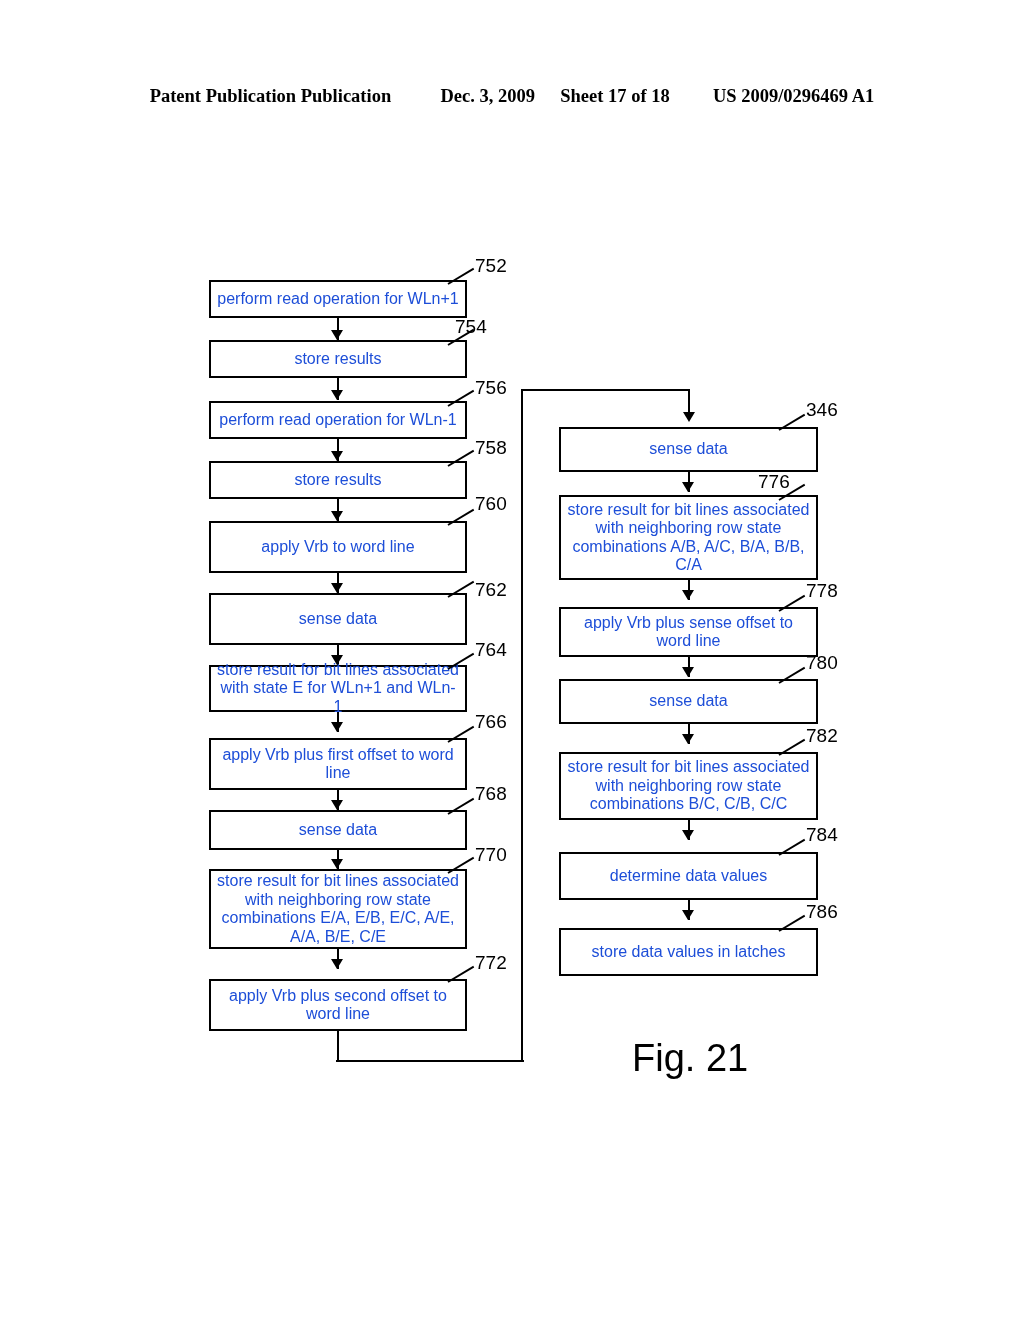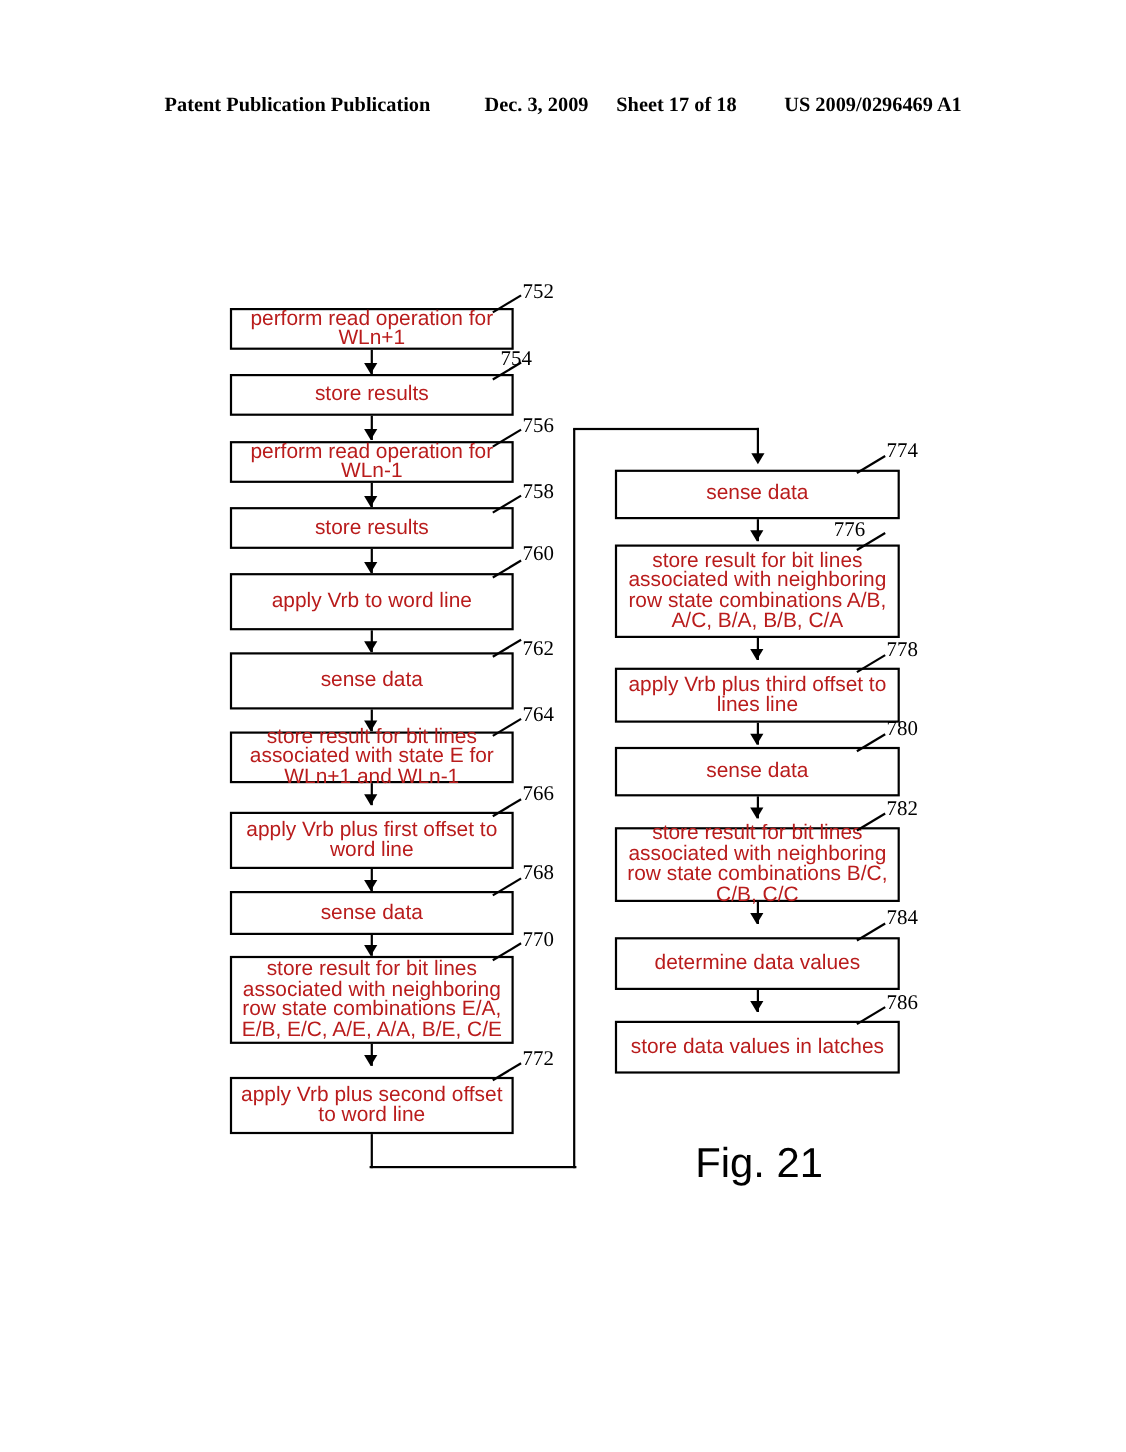--- a/index.html
+++ b/index.html
@@ -48,31 +48,31 @@
   .fc-box {
     position: absolute;
     box-sizing: border-box;
     border: 2.2px solid #000000;
     background: #ffffff;
     display: flex;
     align-items: center;
     justify-content: center;
     text-align: center;
     font-family: "Liberation Sans", sans-serif;
-    font-size: 19px;
+    font-size: 16px;
     line-height: 18.5px;
-    color: #b91c1c;
+    color: #1d4ed8;
     padding: 2px 6px;
   }
   .fc-box > span { display: block; width: 100%; }
 
   
   .ref-num {
     position: absolute;
-    font-family: Liberation Serif, serif;
+    font-family: Liberation Sans, sans-serif;
     font-size: 19px;
     line-height: 19px;
     color: #000000;
     white-space: nowrap;
   }
 
   
   .seg-v {
     position: absolute;
     width: 0;
@@ -224,37 +224,37 @@
   <div class="seg-v" style="left:337px; top:1031px; height:31px;"></div>
   <div class="seg-h" style="left:336px; top:1060px; width:188px;"></div>
   <div class="seg-v" style="left:521px; top:390px; height:672px;"></div>
   <div class="seg-h" style="left:521px; top:389px; width:169px;"></div>
   <div class="seg-v" style="left:688px; top:389px; height:28px;"></div>
   <div class="arrow-down" style="left:683px; top:412px;"></div>
 
   <div class="fc-box" style="left:559px; top:427px; width:259px; height:45px;">
     <span>sense data</span>
   </div>
-  <div class="ref-num" style="left:806px; top:400px;">774</div>
+  <div class="ref-num" style="left:806px; top:400px;">346</div>
   <div class="lead" style="left:779px; top:429px; width:30px; transform:rotate(-31deg);"></div>
 
   <div class="seg-v" style="left:688px; top:472px; height:20px;"></div>
   <div class="arrow-down" style="left:682px; top:482px;"></div>
 
   <div class="fc-box" style="left:559px; top:495px; width:259px; height:85px;">
     <span>store result for bit lines associated with neighboring row state combinations A/B, A/C, B/A, B/B, C/A</span>
   </div>
   <div class="ref-num" style="left:758px; top:472px;">776</div>
   <div class="lead" style="left:779px; top:499px; width:30px; transform:rotate(-31deg);"></div>
 
   <div class="seg-v" style="left:688px; top:580px; height:20px;"></div>
   <div class="arrow-down" style="left:682px; top:590px;"></div>
 
   <div class="fc-box" style="left:559px; top:607px; width:259px; height:50px;">
-    <span>apply Vrb plus third offset to lines line</span>
+    <span>apply Vrb plus sense offset to word line</span>
   </div>
   <div class="ref-num" style="left:806px; top:581px;">778</div>
   <div class="lead" style="left:779px; top:610px; width:30px; transform:rotate(-31deg);"></div>
 
   <div class="seg-v" style="left:688px; top:657px; height:20px;"></div>
   <div class="arrow-down" style="left:682px; top:667px;"></div>
 
   <div class="fc-box" style="left:559px; top:679px; width:259px; height:45px;">
     <span>sense data</span>
   </div>

